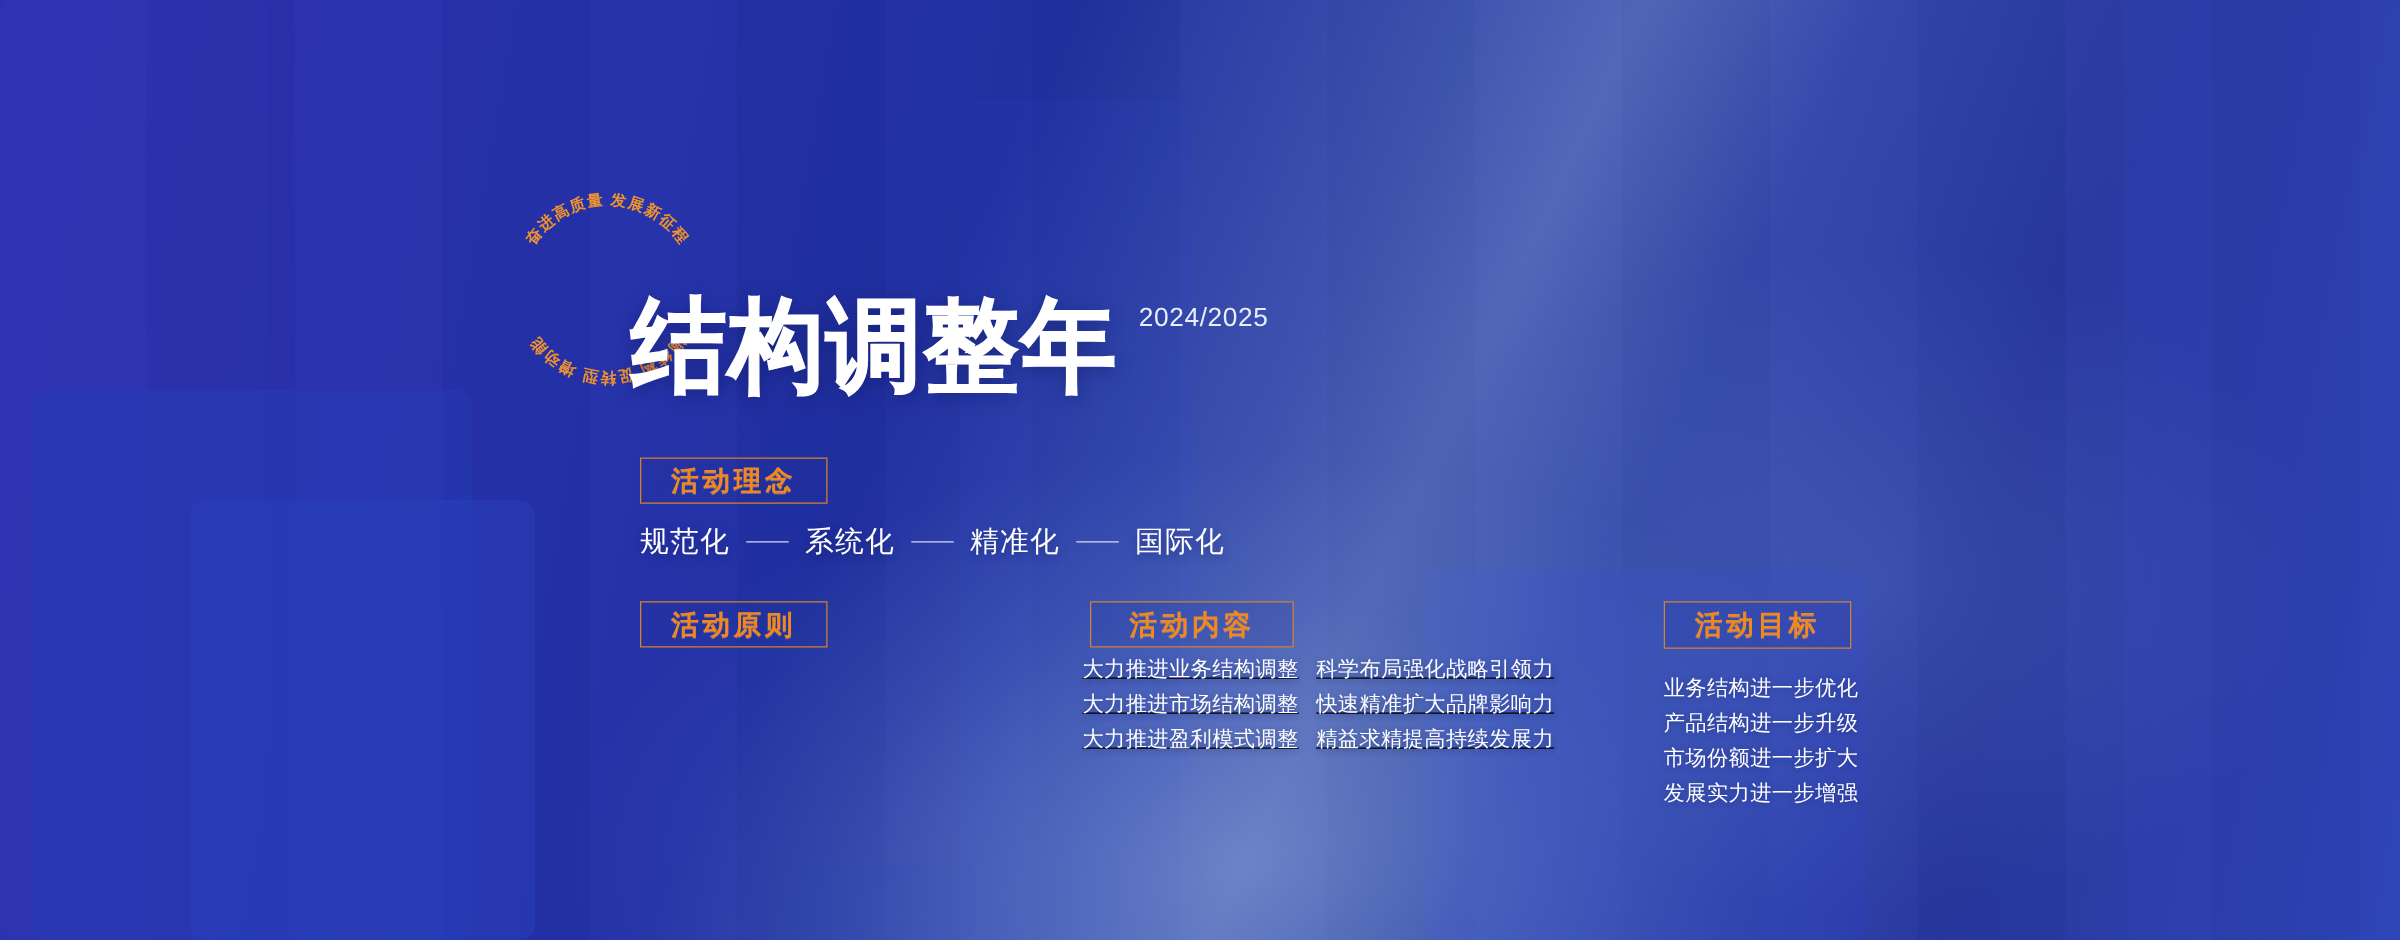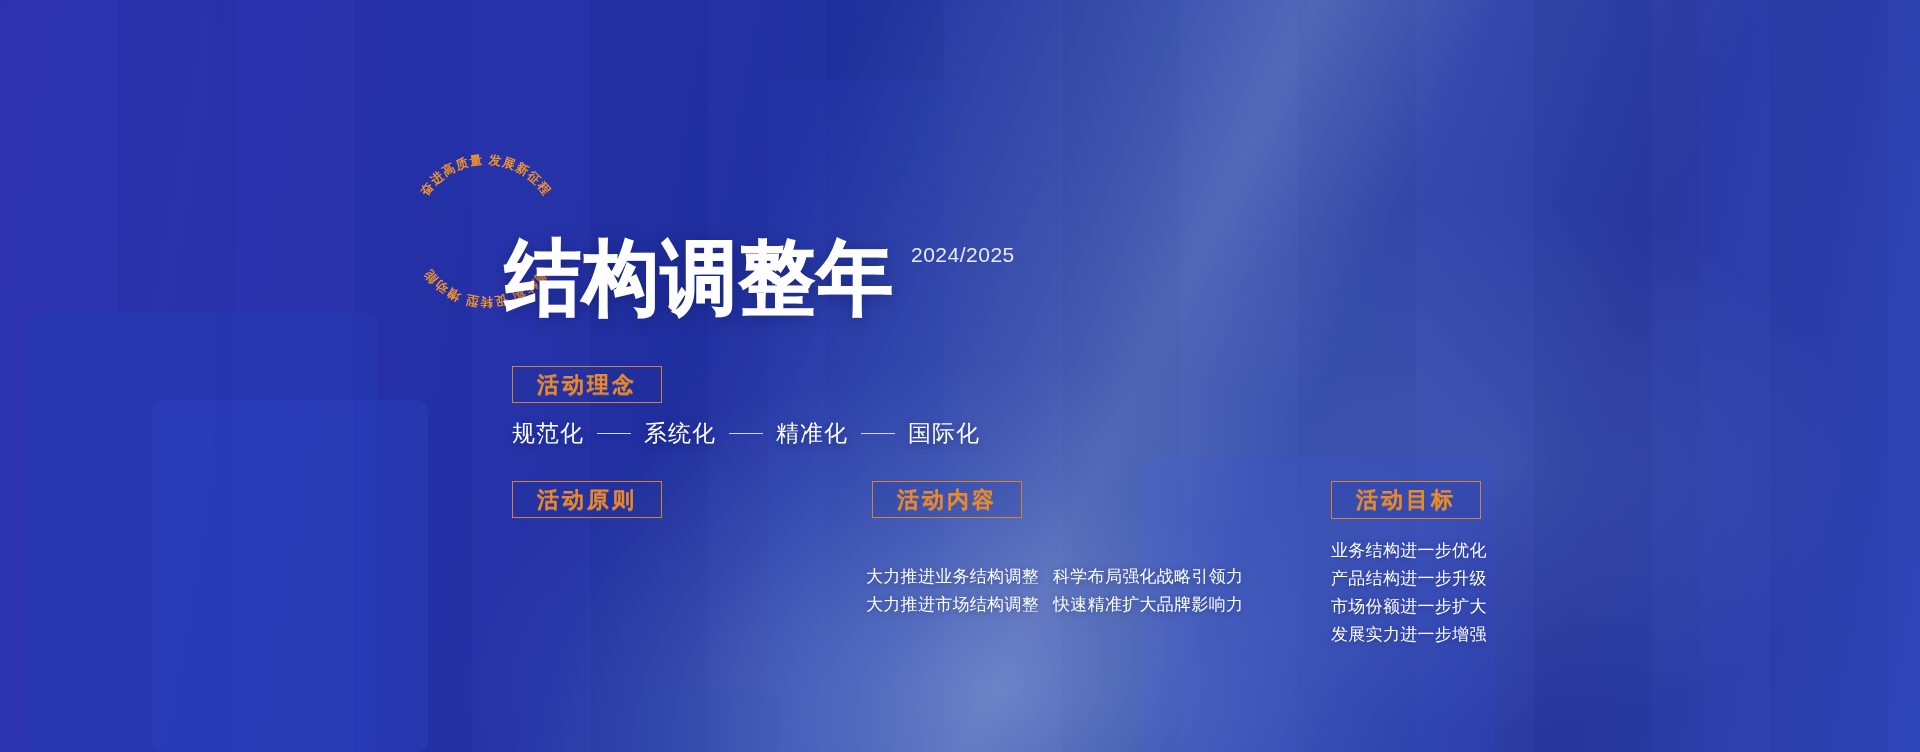--- a/index.html
+++ b/index.html
@@ -83,39 +83,39 @@
     border:1.5px solid #d4822f;
     color:#f0881f;
     font-size:22px;font-weight:700;letter-spacing:3px;
     padding:8px 26px 9px;
     background:rgba(36,50,150,.18);
     text-shadow:0 1px 0 rgba(255,200,120,.35);
     box-sizing:border-box;
   }
   .badge-ideas{position:absolute;left:512px;top:366px;width:150px;height:37px;padding:0;}
   .badge-p{position:absolute;left:512px;top:481px;width:150px;height:37px;padding:0;}
-  .badge-c{position:absolute;left:872px;top:481px;width:150px;height:37px;padding:0;}
+  .badge-c{position:absolute;left:872px;top:481px;width:163px;height:37px;padding:0;}
   .badge-g{position:absolute;left:1331px;top:481px;width:150px;height:37px;padding:18px;}
 
   
   .slogan{
     position:absolute;left:512px;top:418px;
     display:flex;align-items:center;
     font-size:23px;color:#ffffff;letter-spacing:1px;font-weight:400;
     text-shadow:0 2px 8px rgba(10,20,80,.4);
   }
   .slogan .dash{
     display:inline-block;width:34px;height:1.5px;background:#e6ecfb;
     margin:0 13px;opacity:.9;
   }
 
   
   .col{position:absolute;}
   .col-principles{left:545px;top:537px;}
-  .col-content{left:866px;top:563px;}
+  .col-content{left:866px;top:522px;text-decoration:underline;}
   .col-goals{left:1331px;top:537px;}
 
   .line{
     display:flex;color:#ffffff;font-size:17px;line-height:28px;
     margin-bottom:0px;white-space:nowrap;letter-spacing:.3px;
     text-shadow:0 1px 6px rgba(10,20,80,.35);
   }
   .line .a{min-width:0;}
   .line .gap{display:inline-block;width:14px;}
   .col-principles .line{height:28px;}
@@ -183,20 +183,25 @@
     <div class="line">
       <span class="a">大力推进业务结构调整</span>
       <span class="gap"></span>
       <span class="a">科学布局强化战略引领力</span>
     </div>
     <div class="line">
       <span class="a">大力推进市场结构调整</span>
       <span class="gap"></span>
       <span class="a">快速精准扩大品牌影响力</span>
     </div>
+    <div class="line">
+      <span class="a">大力推进盈利模式调整</span>
+      <span class="gap"></span>
+      <span class="a">精益求精提高持续发展力</span>
+    </div>
   </div>
 
   <div class="col col-goals">
     <div class="line">
       <span class="a">业务结构进一步优化</span>
     </div>
     <div class="line">
       <span class="a">产品结构进一步升级</span>
     </div>
     <div class="line">

